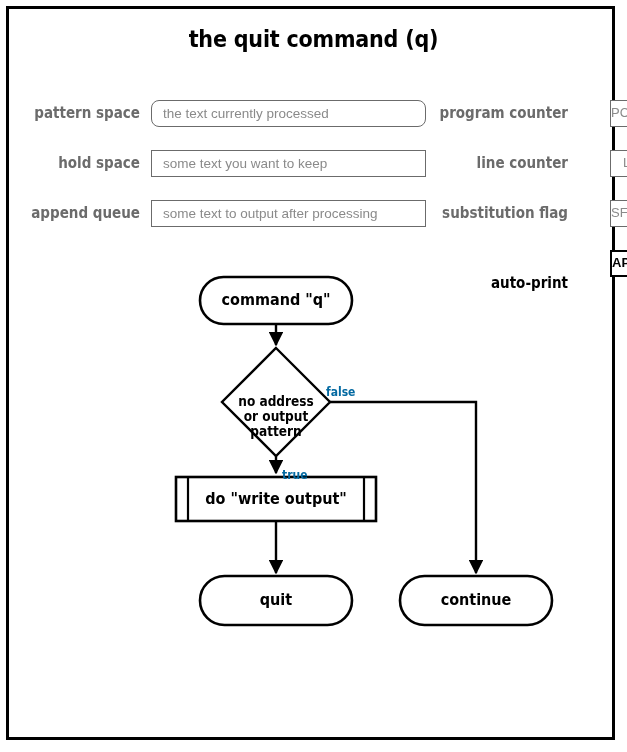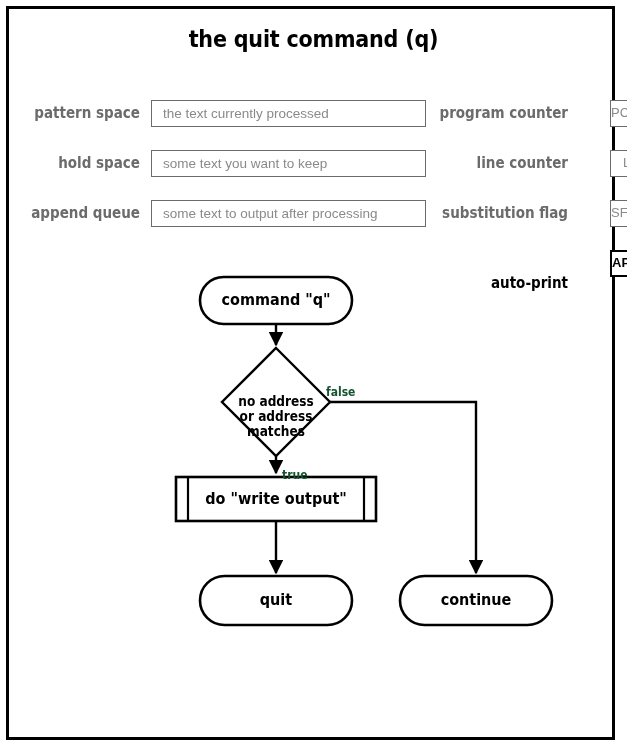--- a/index.html
+++ b/index.html
@@ -109,35 +109,35 @@
     line-height: 1.05;
   }
   .node-text.terminal { font-size: 16px; }
   .node-text.decision { font-size: 13.5px; line-height: 15px; white-space: normal; margin-top: 16px; }
   .edge-label {
     position: absolute;
     font-family: "DejaVu Sans Condensed", "Liberation Sans Narrow", "Liberation Sans", sans-serif;
     font-weight: bold;
     font-stretch: condensed;
     font-size: 12px;
-    color: #14532d;
+    color: #0369a1;
     white-space: nowrap;
   }
 </style>
 </head>
 <body>
 
 <div id="page">
 
   <div id="frame"></div>
 
   <div id="title">the quit command (q)</div>
 
   <div class="reg-label" style="left:0px; top:104px; width:140px;">pattern space</div>
-  <div class="text-field" style="left:151px; top:100px; width:275px; height:27px;">the text currently processed</div>
+  <div class="text-field" style="left:151px; top:100px; width:275px; height:27px;border-radius:8px;">the text currently processed</div>
 
   <div class="reg-label" style="left:0px; top:154px; width:140px;">hold space</div>
   <div class="text-field" style="left:151px; top:150px; width:275px; height:27px;">some text you want to keep</div>
 
   <div class="reg-label" style="left:0px; top:204px; width:140px;">append queue</div>
   <div class="text-field" style="left:151px; top:200px; width:275px; height:27px;">some text to output after processing</div>
 
   <div class="reg-label" style="left:400px; top:104px; width:168px;">program counter</div>
   <div class="flag-box" style="left:574px; top:100px;">PC</div>
 
@@ -175,22 +175,22 @@
 
     <rect x="200" y="576" width="152" height="49" rx="24.5" ry="24.5" fill="#ffffff" stroke="#000000" stroke-width="2.6"></rect>
 
     <rect x="400" y="576" width="152" height="49" rx="24.5" ry="24.5" fill="#ffffff" stroke="#000000" stroke-width="2.6"></rect>
   </svg>
 
   <div class="node-text terminal" style="left:200px; top:292px; width:152px;">command "q"</div>
 
   <div class="node-text decision" style="left:221px; top:378px; width:110px;">
     <div>no address</div>
-    <div>or address</div>
-    <div>matches</div>
+    <div>or output</div>
+    <div>pattern</div>
   </div>
 
   <div class="edge-label" style="left:326px; top:385px;">false</div>
 
   <div class="edge-label" style="left:282px; top:468px;">true</div>
 
   <div class="node-text terminal" style="left:176px; top:491px; width:200px;">do "write output"</div>
 
   <div class="node-text terminal" style="left:400px; top:592px; width:152px;">continue</div>
 

